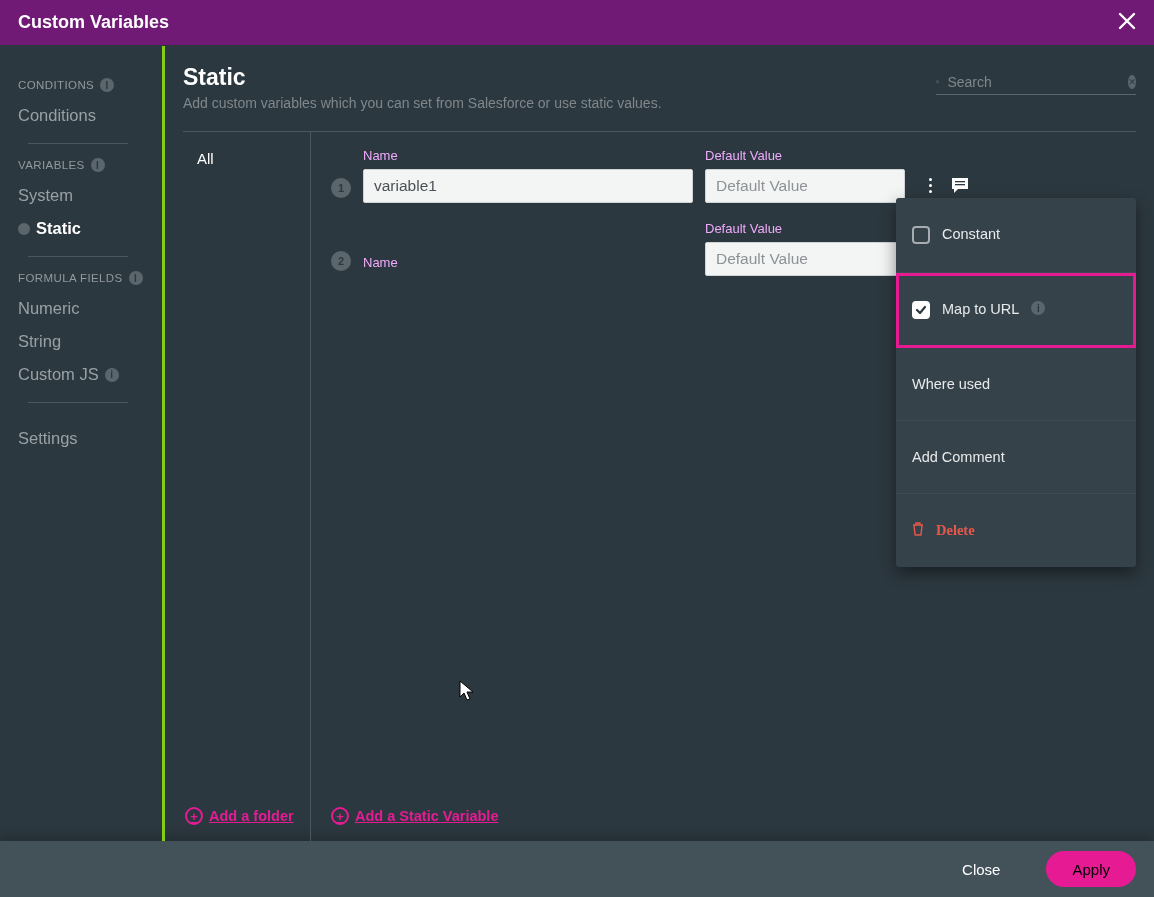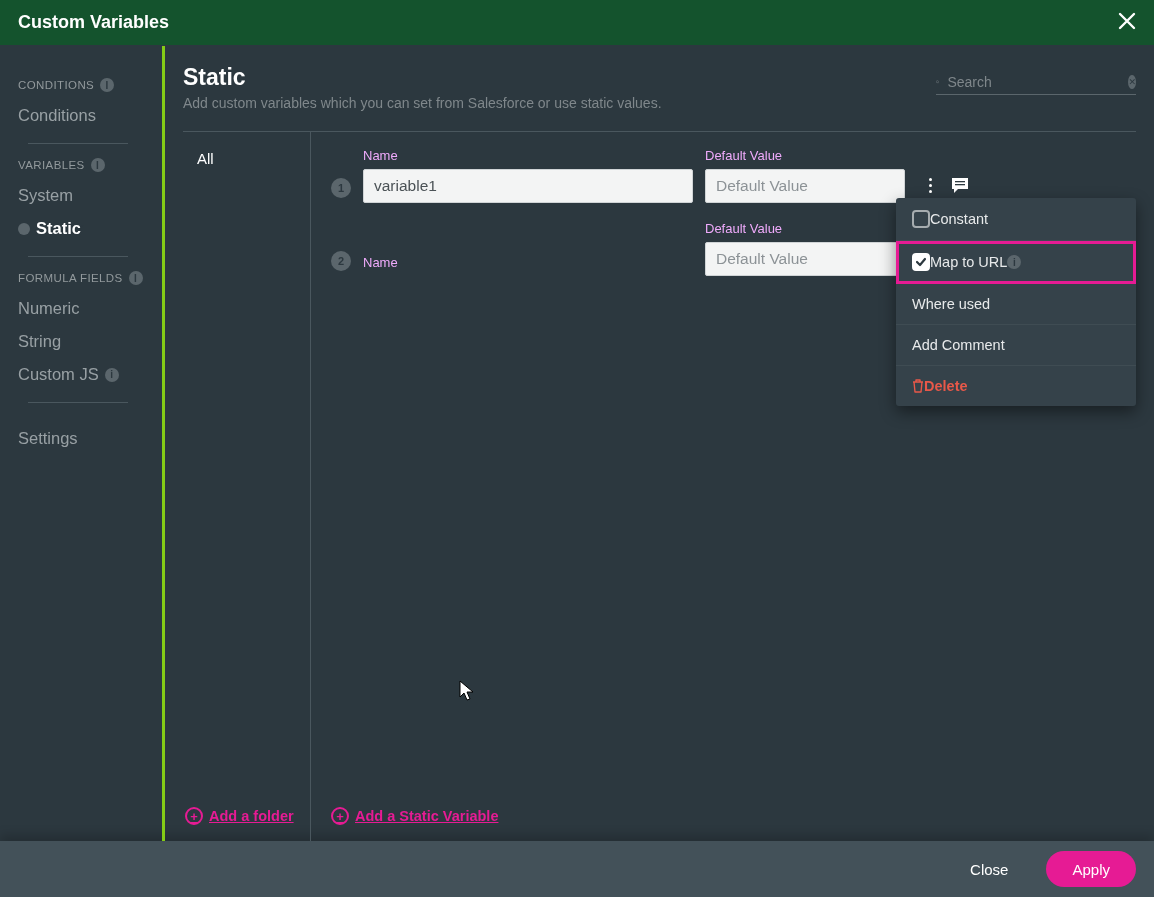--- a/index.html
+++ b/index.html
@@ -1,17 +1,17 @@
 <!DOCTYPE html>
 <html><head>
 <meta charset="utf-8">
 <style>
   * { box-sizing: border-box; margin: 0; padding: 0; }
   html, body { width: 1154px; height: 897px; font-family: 'Segoe UI', 'Helvetica Neue', Arial, sans-serif; background: #2c383f; color: #d0d4d6; overflow: hidden; }
-  .modal-header { height: 46px; background: #14532d; display: flex; align-items: center; justify-content: space-between; padding: 0 18px; border-bottom:1px solid #2c383f;}
+  .modal-header { height: 46px; background: #701a75; display: flex; align-items: center; justify-content: space-between; padding: 0 18px; border-bottom:1px solid #2c383f;}
   .modal-title { color: #fff; font-size: 18px; font-weight: 600; }
   .close-x { color:#fff; font-size: 22px; cursor:pointer; }
   .body { display:flex; height: 795px; }
   .sidebar { width: 165px; border-right: 3px solid #84cc16; padding: 18px 14px 0 18px; }
   .section-hdr { font-size: 11.5px; letter-spacing: 0.4px; color: #92999c; text-transform: uppercase; margin-top: 14px; display:flex; align-items:center; gap:6px; }
   .info-dot { display:inline-flex; align-items:center; justify-content:center; width:14px; height:14px; border-radius:50%; background:#5b666c; color:#2c383f; font-size:10px; font-weight:bold; }
   .side-item { font-size: 16.5px; color:#98a0a4; margin-top:14px; cursor:pointer; display:flex; align-items:center; gap:6px;}
   .side-item.active { color:#fff; font-weight:600; }
   .side-item.active::before { content:""; display:inline-block; width:12px; height:12px; border-radius:50%; background:#5b666c; position:relative; }
   .side-item.active::after { content:"✓"; display:inline-block; position:relative; left:-10px; top:-1px; font-size:9px; color:#2c383f; width:0;}
@@ -36,38 +36,38 @@
   .field.name { width:330px; }
   .field.default { width:200px; }
   .label { font-size:13px; color:#f0abfc; margin-bottom:6px;}
   .text-input { height:34px; background:#f3f4f4; border:1px solid #d0d4d6; border-radius:2px; padding:0 10px; font-size:15.5px; color:#4b5256;}
   .text-input::placeholder { color:#8c9296; }
   .row-actions { display:flex; align-items:center; gap:14px; margin-bottom:6px; margin-left:8px;}
   .kebab { display:flex; flex-direction:column; gap:3px; cursor:pointer; padding:4px;}
   .kebab span { width:3px; height:3px; background:#fff; border-radius:50%; }
   .comment-icon { cursor:pointer; }
   .dropdown { position:absolute; top:50px; right:-10px; background:#35424a; width:240px; box-shadow:0 6px 16px rgba(0,0,0,0.45); border-radius:3px; overflow:hidden; z-index:20;}
-  .dd-item { display:flex; align-items:center; padding:12px 16px; font-size:14.5px; color:#e8eaeb; cursor:pointer; border-bottom:1px solid #3f4c53;}
-  .dd-item:last-child { border-bottom:none; }
+  .dd-item { display:flex; align-items:flex-start; gap:12px; padding:28px 16px; font-size:14.5px; color:#e8eaeb; cursor:pointer; border-bottom:1px solid #3f4c53;}
+  .dd-item:last-child { border-bottom:none;font-family:Liberation Serif, serif; }
   .dd-item.hl { outline:3px solid #e61b94; outline-offset:-3px; }
   .checkbox { width:18px; height:18px; border:2px solid #a6acaf; border-radius:4px; flex-shrink:0; display:flex; align-items:center; justify-content:center;}
   .checkbox.checked { background:#fff; border-color:#fff; }
   .checkbox.checked svg { display:block; }
   .checkbox svg { display:none; }
   .dd-item.delete { color:#e85849; }
   .dd-item.delete .trash { width:12px; height:14px; }
   .bottom-links { position:absolute; bottom:16px; left:0; right:0; display:flex; }
   .bottom-links .folder-link { width:128px; padding-left:2px;}
   .bottom-links .var-link { padding-left:20px; }
   .pink-link { display:flex; align-items:center; gap:6px; color:#e61b94; font-size:14.5px; font-weight:600; text-decoration:underline; cursor:pointer;}
   .plus-circle { width:18px; height:18px; border:2px solid #e61b94; border-radius:50%; display:flex; align-items:center; justify-content:center; font-size:13px; line-height:1; text-decoration:none; font-weight:bold;}
-  .footer { height:56px; background:#435159; display:flex; align-items:center; justify-content:flex-end; gap:12px; padding:0 18px; box-shadow:0 -6px 10px rgba(0,0,0,0.18);}
+  .footer { height:56px; background:#435159; display:flex; align-items:center; justify-content:flex-end; gap:20px; padding:0 18px; box-shadow:0 -6px 10px rgba(0,0,0,0.18);}
   .btn { height:36px; border-radius:18px; padding:0 26px; font-size:15px; font-weight:500; border:none; cursor:pointer;}
   .btn-close { background:transparent; color:#fff; }
-  .btn-apply { background:#e61b94; color:#ffffff;text-align:right; }
+  .btn-apply { background:#e61b94; color:#000000;text-align:right; }
   .cursor { position:fixed; left:459px; top:680px; pointer-events:none; z-index:50;}
 </style>
 </head>
 <body>
 
 <div class="modal-header">
   <div class="modal-title">Custom Variables</div>
   <div class="close-x">
     <svg width="18" height="18" viewBox="0 0 18 18">
         <path d="M2 2 L16 16 M16 2 L2 16" stroke="#fff" stroke-width="2.4" stroke-linecap="round"></path>

